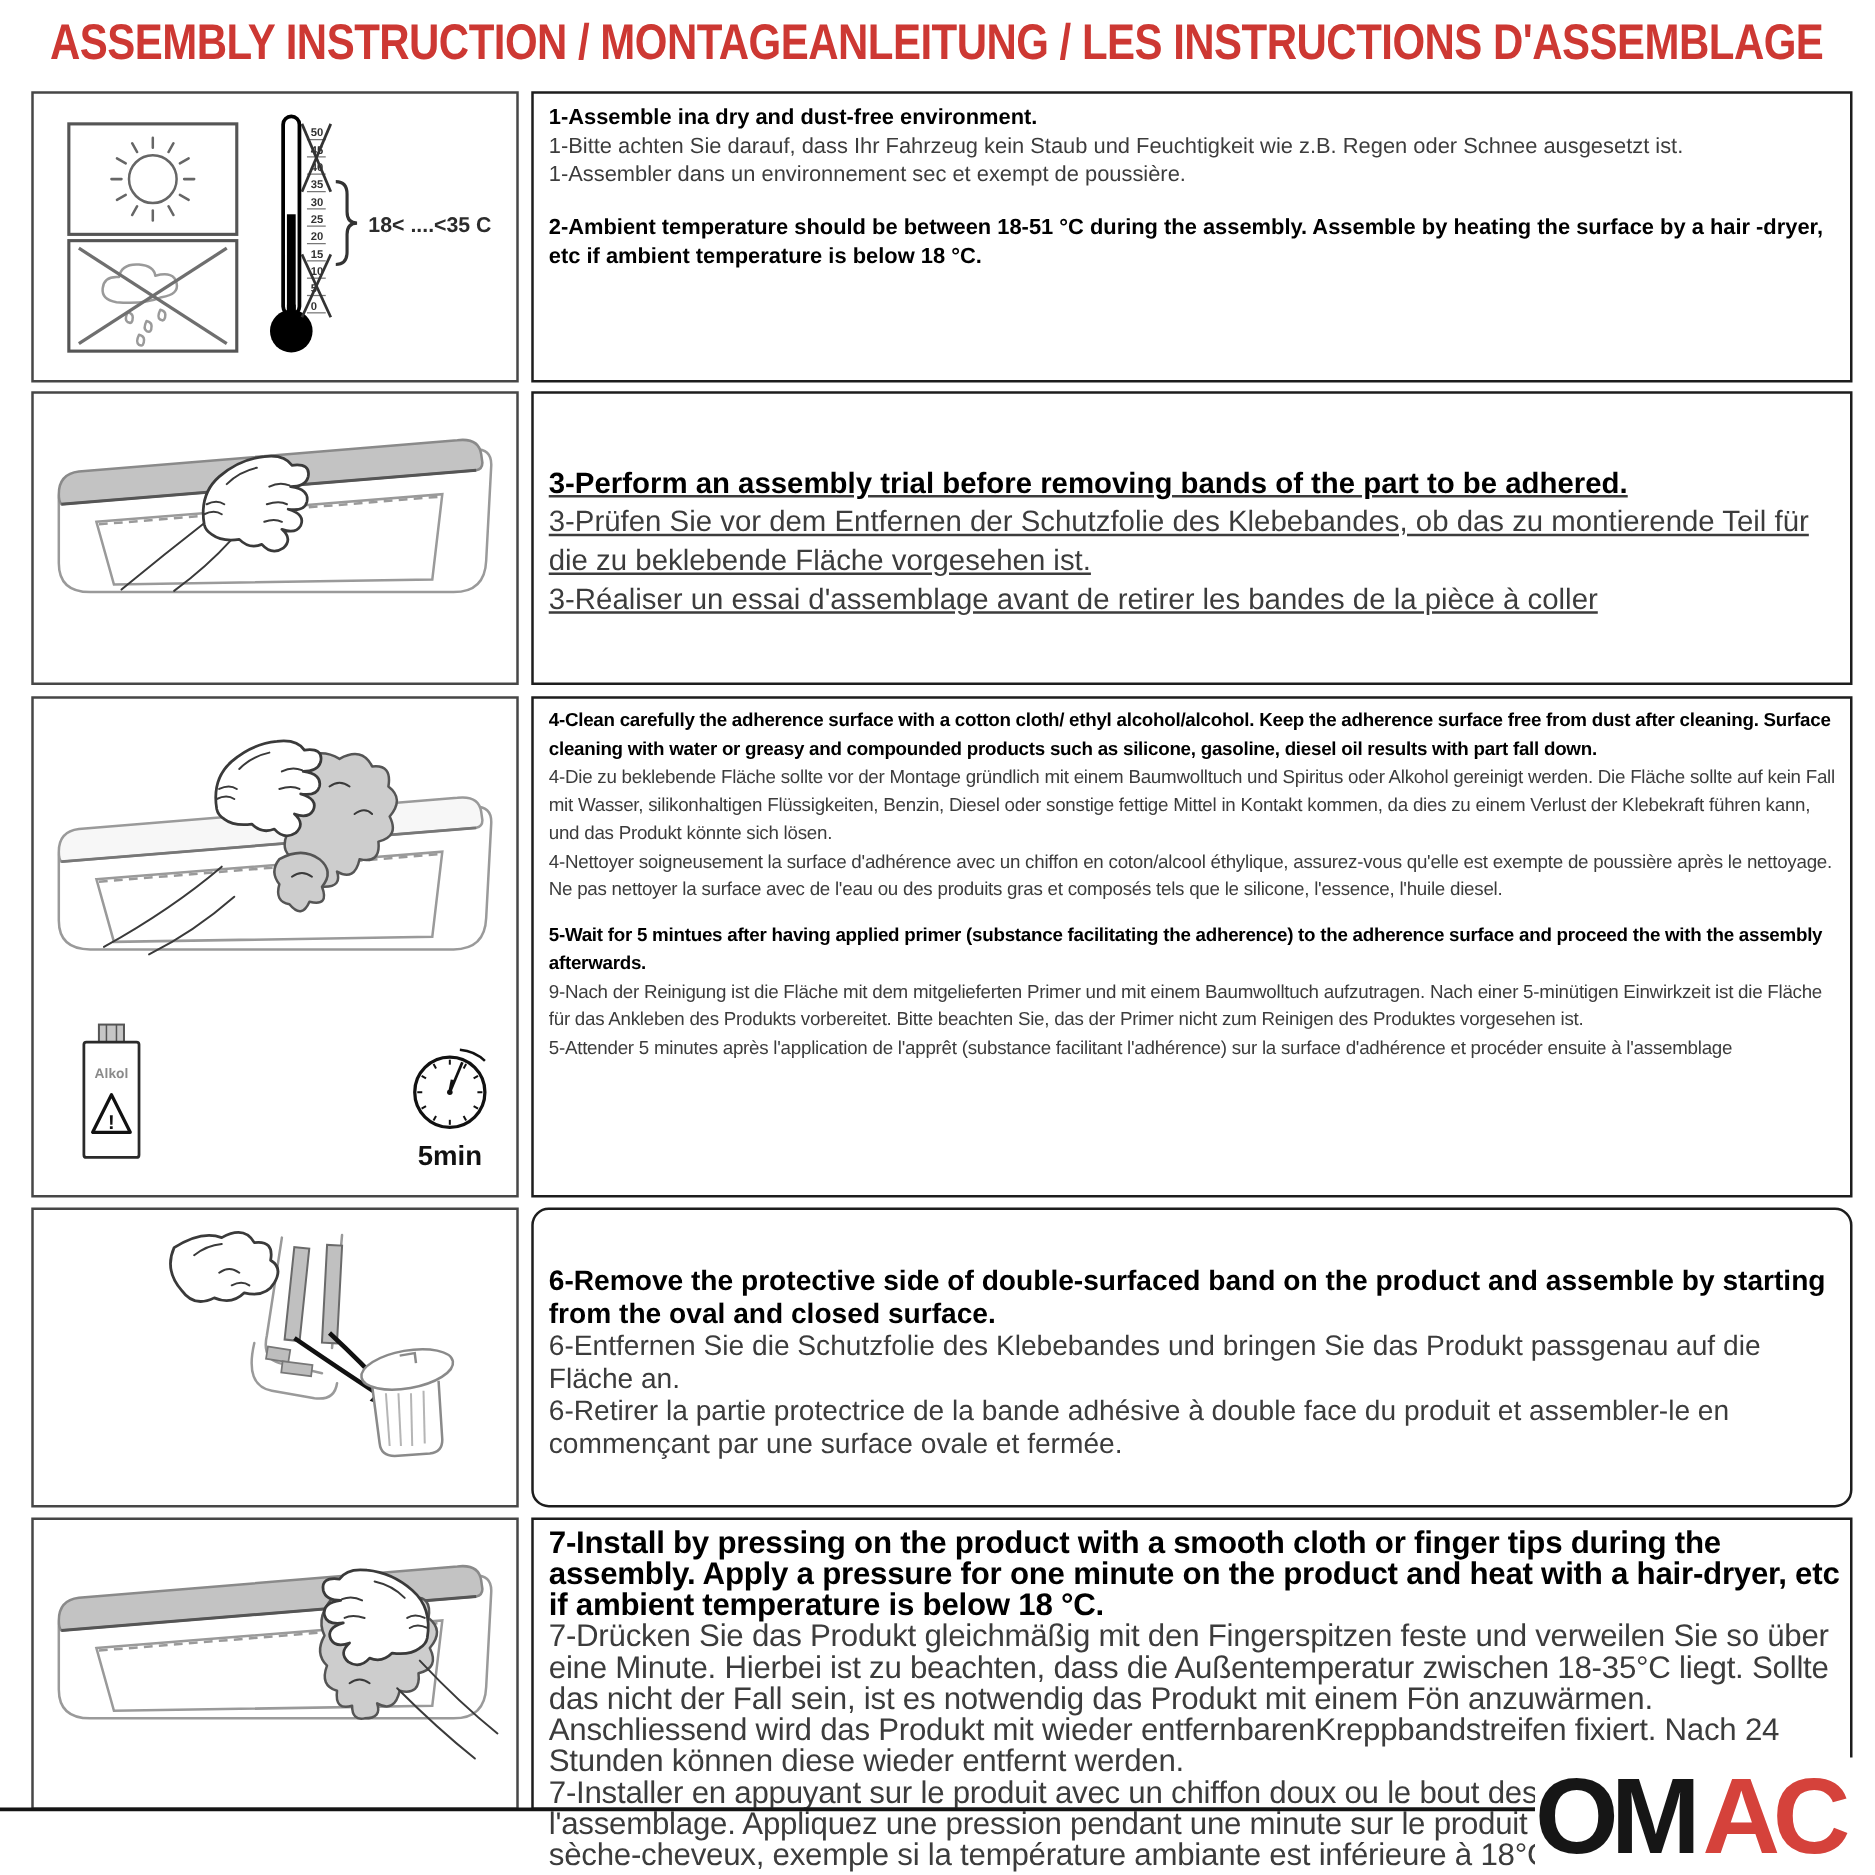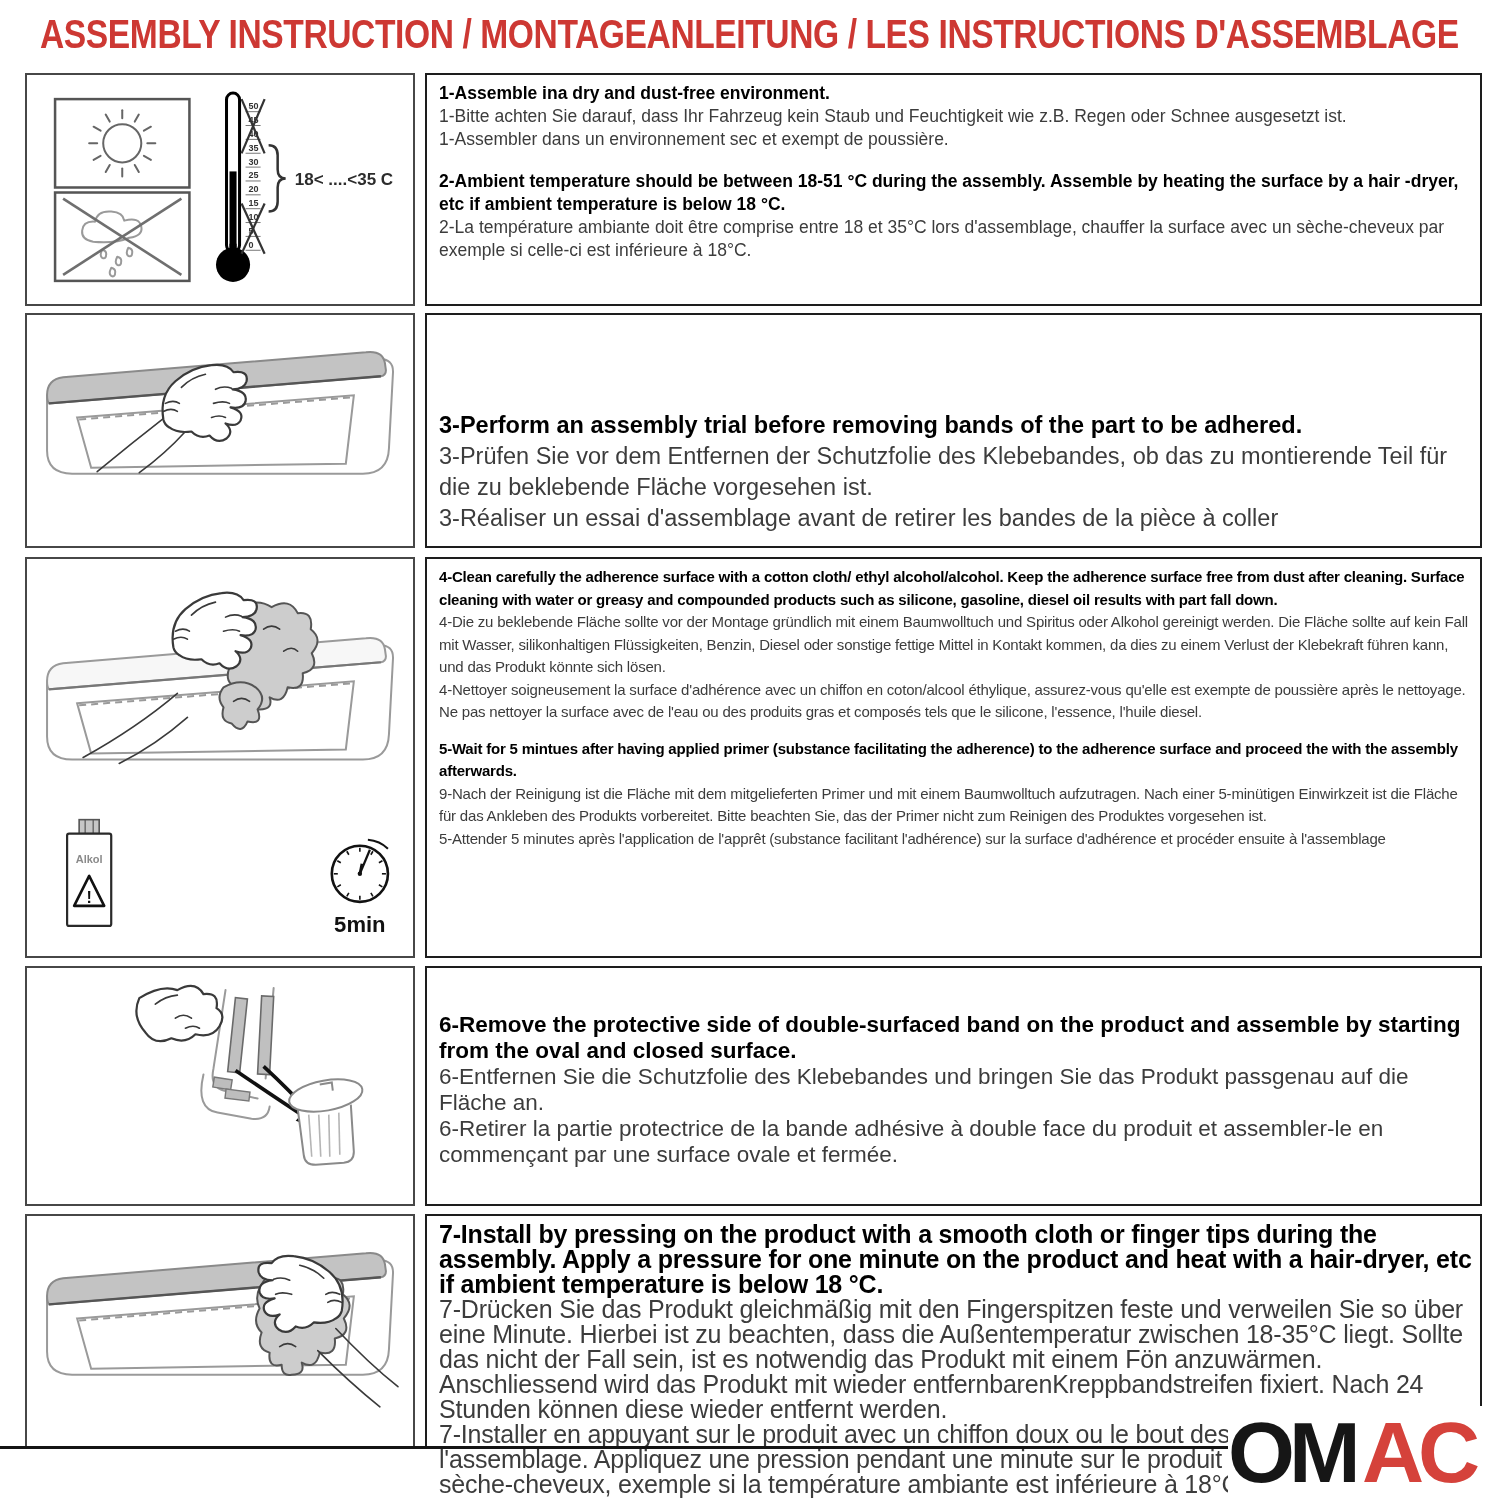--- a/index.html
+++ b/index.html
@@ -16,23 +16,23 @@
         border:2.5px solid #1d1d1d;background:#fff;box-sizing:border-box;
         padding:6px 8px 0 12px;}
   .tbox p{margin:0;}
   p.b{font-weight:bold;color:#000000;}
   .fs1 p{font-size:17.5px;line-height:23px;}
   .fs3 p{font-size:15px;line-height:22.5px;letter-spacing:-0.2px;}
   .fs5 p{font-size:25px;line-height:25px;letter-spacing:-0.2px;}
   .fs2 p{font-size:23.5px;line-height:31px;}
   .fs4 p{font-size:22.5px;line-height:26px;}
   #r1 .tbox{padding-top:7px;}
-  #r2 .tbox{padding-top:95px;}
+  #r2 .tbox{padding-top:56px;text-decoration:underline;}
   #r3 .tbox{padding-top:7px;}
-  #r4 .tbox{padding-top:44px;}
+  #r4 .tbox{padding-top:44px;border-radius:14px;}
   #r5 .tbox{padding-top:6px;}
   .gap{margin-top:19px !important;}
   .gap2{margin-top:14px !important;}
   .ln{fill:none;stroke:#666;stroke-width:2;stroke-linecap:round;stroke-linejoin:round;}
   .ln2{fill:none;stroke:#9a9a9a;stroke-width:2;stroke-linecap:round;stroke-linejoin:round;}
   .hand{fill:#fff;stroke:#3a3a3a;stroke-width:2.2;stroke-linecap:round;stroke-linejoin:round;}
   .hd{fill:none;stroke:#3a3a3a;stroke-width:1.6;stroke-linecap:round;}
   .cloth{fill:#cdcdcd;stroke:#555;stroke-width:2;stroke-linejoin:round;}
   .footer-line{position:absolute;left:0;top:1446px;width:1232px;height:3px;background:#141414;}
   .logo{position:absolute;left:1228px;top:1406px;width:264px;height:92px;background:#fff;}
@@ -111,21 +111,20 @@
         <path d="M241,70 Q250,70 250,80 L250,94 Q250,103 258,103 Q250,103 250,112 L250,126 Q250,136 241,136" fill="none" stroke="#333" stroke-width="2.5"></path>
         <text x="267" y="110" font-size="17" font-weight="bold" fill="#2c2c2c">18&lt; ....&lt;35 C</text>
       </g>
     </svg>
   </div>
   <div class="tbox fs1">
     <p class="b">1-Assemble ina dry and dust-free environment.</p>
     <p>1-Bitte achten Sie darauf, dass Ihr Fahrzeug kein Staub und Feuchtigkeit wie z.B. Regen oder Schnee ausgesetzt ist.</p>
     <p>1-Assembler dans un environnement sec et exempt de poussière.</p>
     <p class="b gap">2-Ambient temperature should be between 18-51 °C  during the assembly. Assemble by heating the surface by a hair -dryer, etc if ambient temperature is below 18 °C.</p>
-    <p>2-La température ambiante doit être comprise entre 18 et 35°C lors d'assemblage, chauffer la surface avec un sèche-cheveux par exemple si celle-ci est inférieure à 18°C.</p>
   </div>
 </div>
 
 <div class="row" id="r2" style="top:313px;height:235px;">
   <div class="illus">
     <svg viewBox="0 0 385 230" preserveAspectRatio="none">
       <path class="ln2" d="M20,84 L20,135 Q20,158 45,158 L335,158 Q360,158 361,133 L365,58 Q366,43 350,44 L36,68 Q20,70 20,84 Z" fill="#fff"></path>
       <path d="M20,80 Q20,64 36,62 L338,37 Q355,35 357,48 L358,55 Q358,60 353,61 L22,88 Q20,86 20,80 Z" fill="#c3c3c3" stroke="#8a8a8a" stroke-width="2"></path>
       <line x1="22" y1="88" x2="353" y2="61" stroke="#555" stroke-width="2.4"></line>
       <path d="M50,102 L326,80 L318,148 L64,152 Z" fill="#fff" stroke="#9a9a9a" stroke-width="2"></path>

